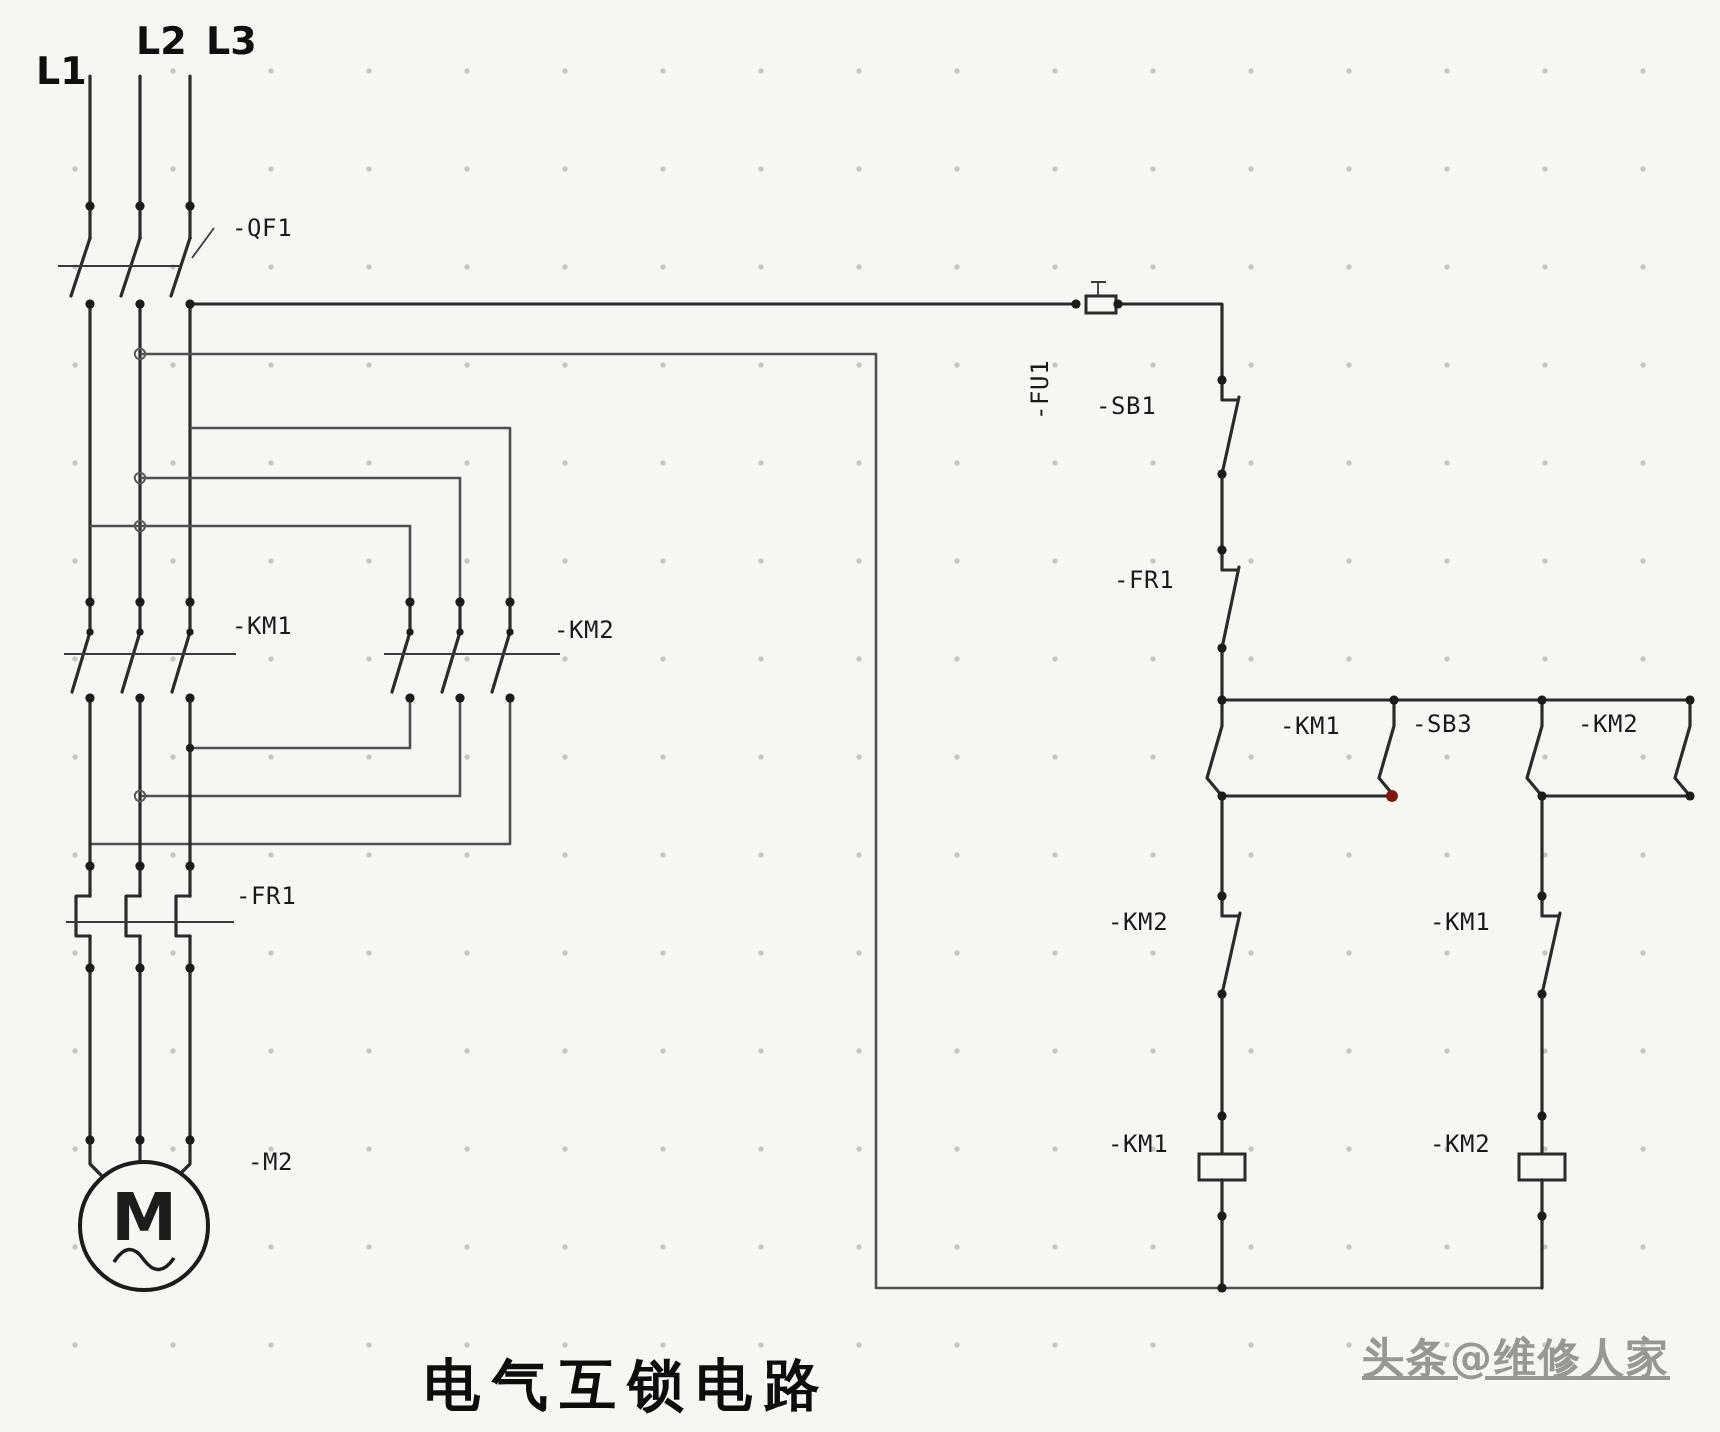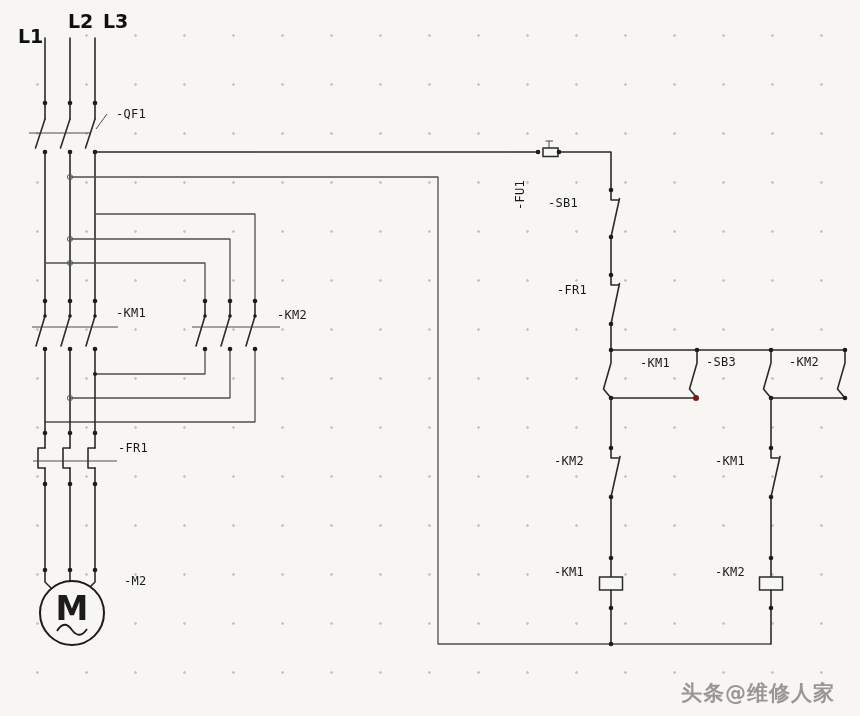--- a/index.html
+++ b/index.html
@@ -36,23 +36,23 @@
   .lbl-rot{
     transform:rotate(-90deg);
     transform-origin:left bottom;
   }
   #title{
     position:absolute;left:212px;top:674px;
     font:bold 28px "DejaVu Sans", sans-serif;
     letter-spacing:6px;color:#0d0d0d;white-space:nowrap;
   }
   #watermark{
-    position:absolute;left:681px;top:679px;
+    position:absolute;left:681px;top:665px;
     font:bold 21px "DejaVu Sans", sans-serif;
-    color:#8f8d8a;letter-spacing:1px;white-space:nowrap;opacity:.9;
+    color:#8f8d8a;letter-spacing:1px;white-space:nowrap;opacity:.9;text-decoration:underline;
   }
   .motor-letter{
     font:bold 33px "DejaVu Sans", sans-serif;
     fill:#1c1c1c;
   }
 </style>
 </head>
 <body>
 
 <div id="canvas">
@@ -246,15 +246,16 @@
   <div class="lbl" style="left:548px;top:196px">-SB1</div>
   <div class="lbl" style="left:557px;top:283px">-FR1</div>
   <div class="lbl" style="left:640px;top:356px">-KM1</div>
   <div class="lbl" style="left:706px;top:355px">-SB3</div>
   <div class="lbl" style="left:789px;top:355px">-KM2</div>
   <div class="lbl" style="left:554px;top:454px">-KM2</div>
   <div class="lbl" style="left:715px;top:454px">-KM1</div>
   <div class="lbl" style="left:554px;top:565px">-KM1</div>
   <div class="lbl" style="left:715px;top:565px">-KM2</div>
 
+  <div id="title">电气互锁电路</div>
   <div id="watermark">头条@维修人家</div>
 
 </div>
 
 </body></html>

